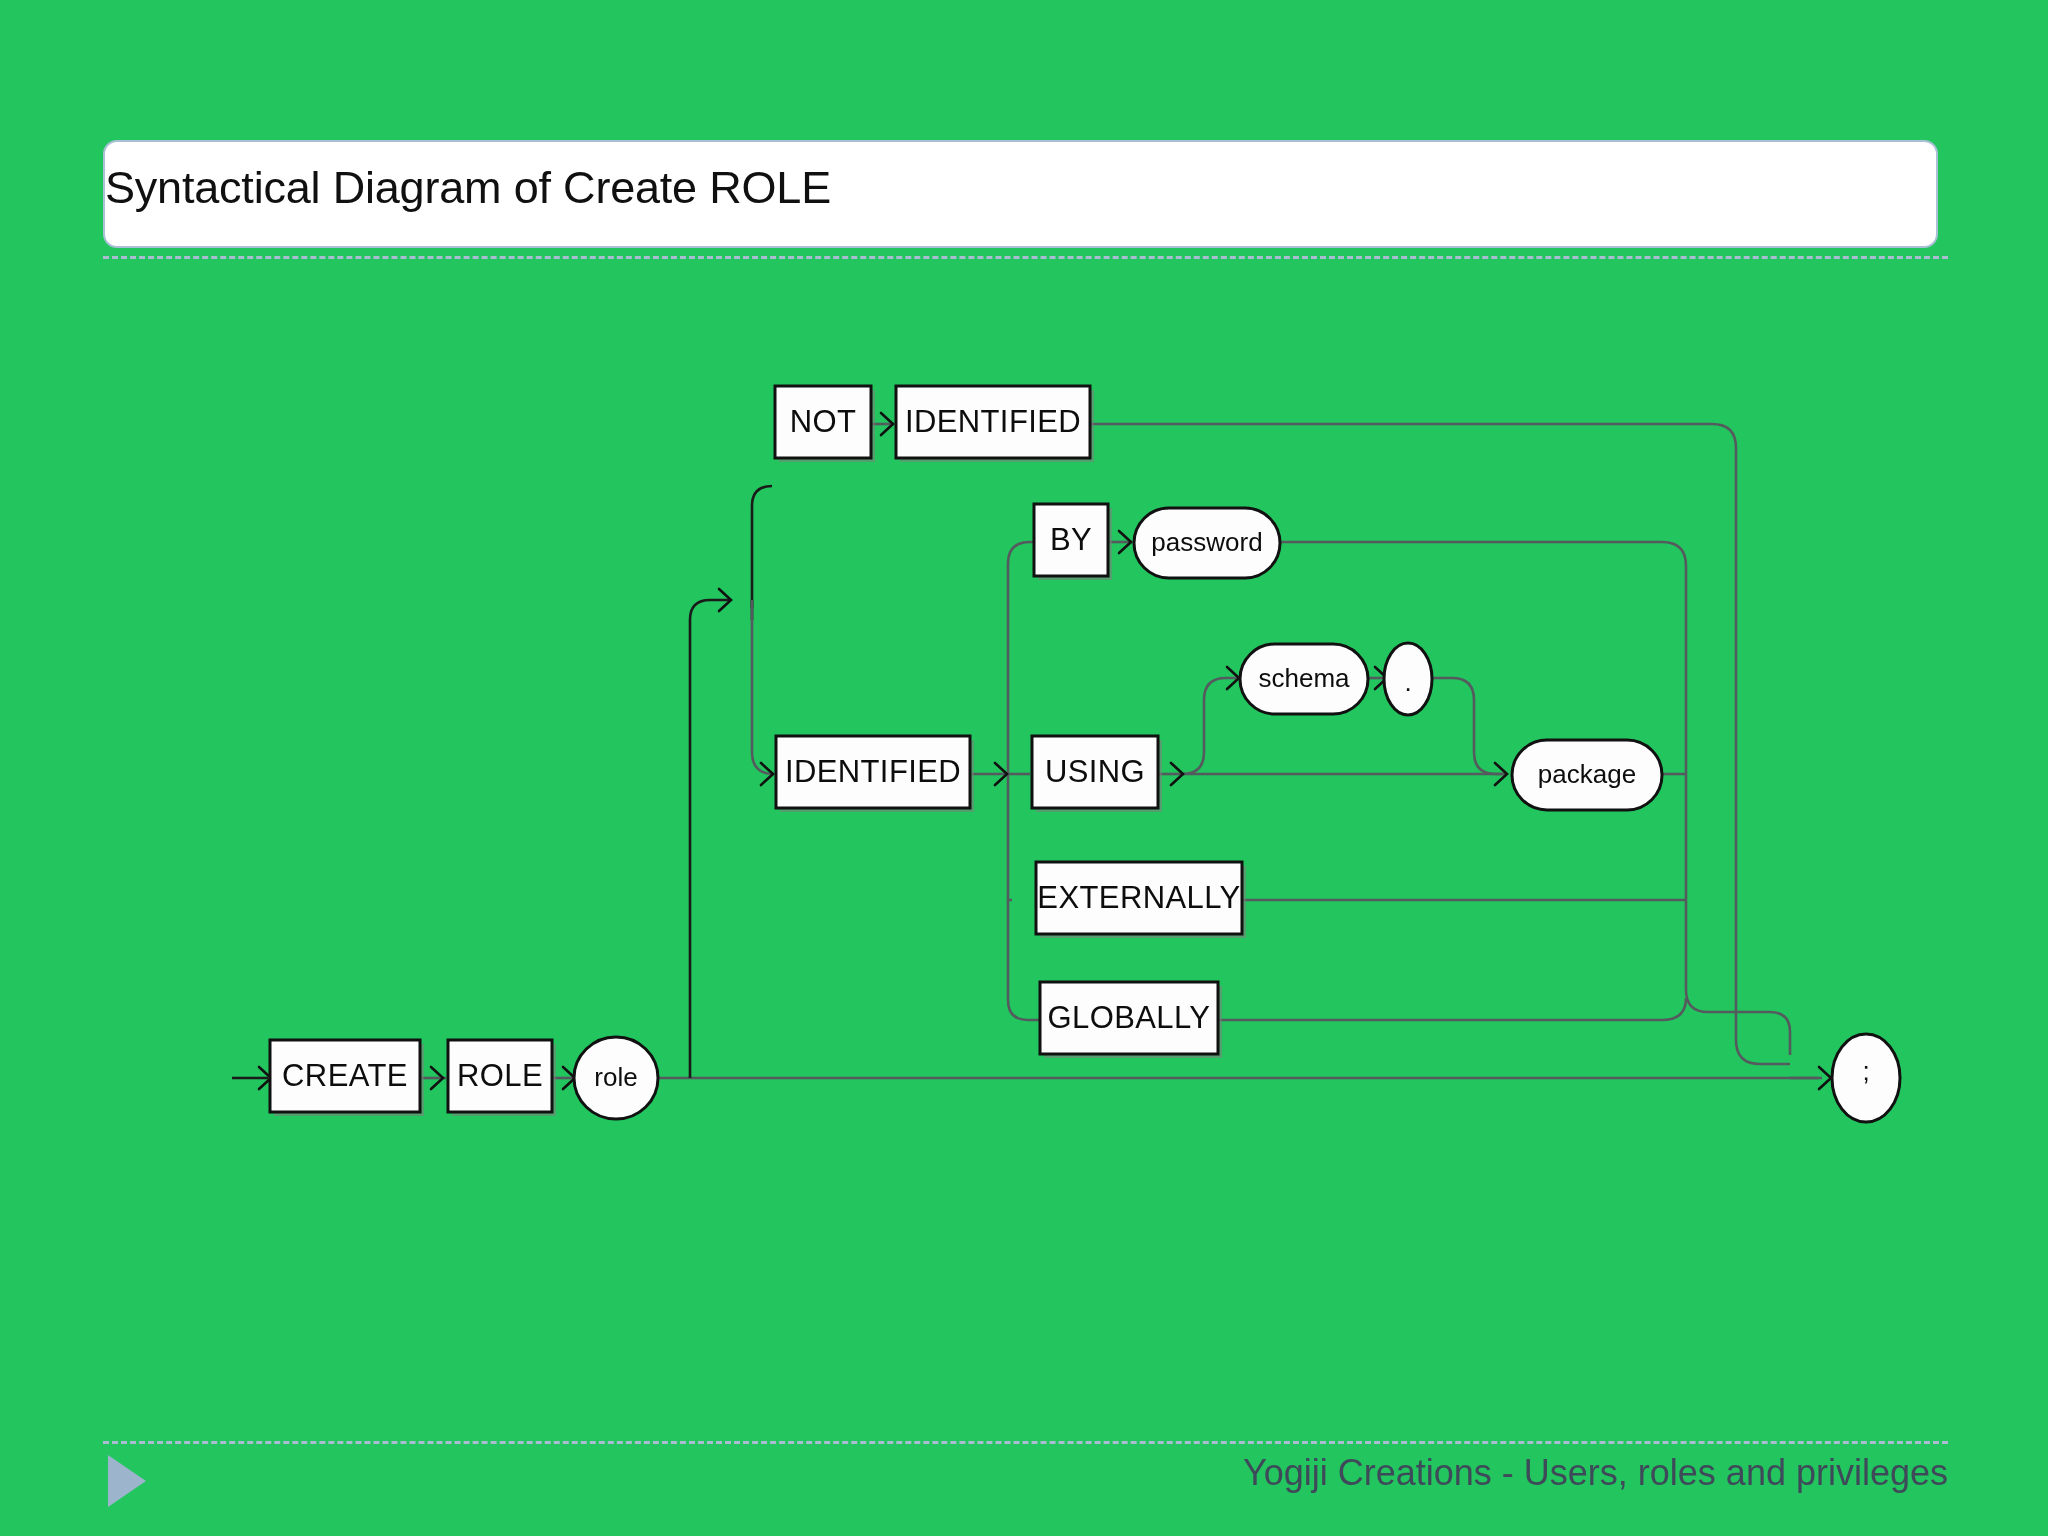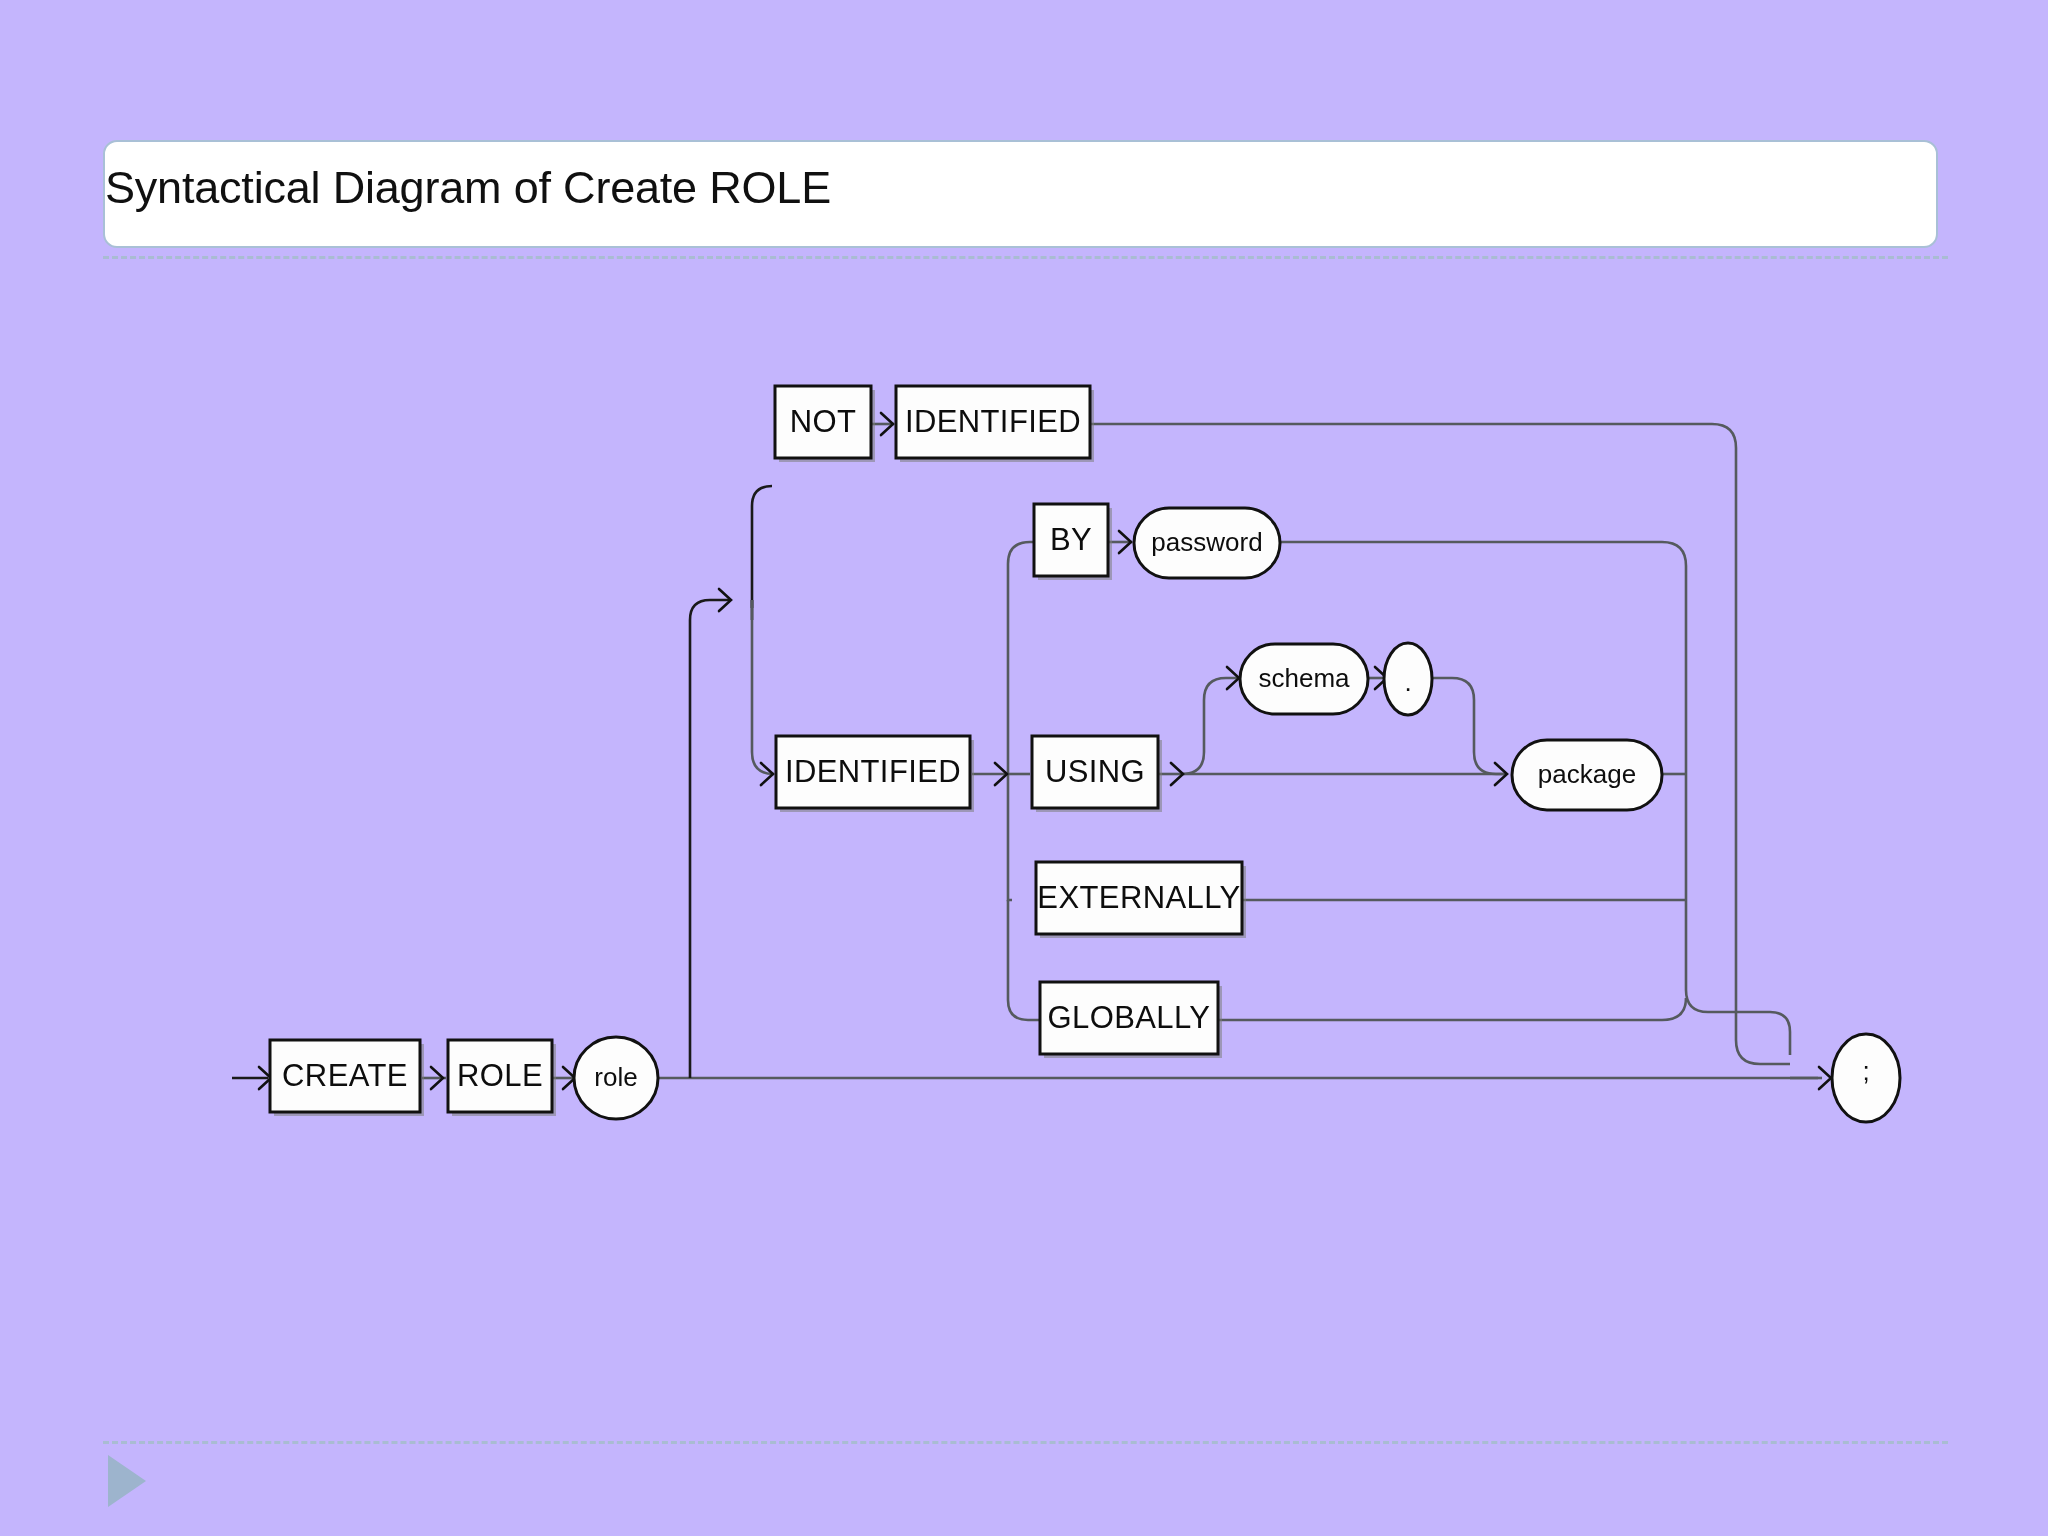--- a/index.html
+++ b/index.html
@@ -3,21 +3,21 @@
 <meta charset="utf-8">
 <style>
   html,body{margin:0;padding:0;}
   body{
     width:2048px;height:1536px;
     background:#ffffff;
     font-family:"Liberation Sans", sans-serif;
     overflow:hidden;
     position:relative;
   }
-  .slide{position:absolute;inset:0;background:#c4b5fd;}
+  .slide{position:absolute;inset:0;background:#22c55e;}
 
   
   .title-box{
     position:absolute;
     left:103px;top:140px;
     width:1835px;height:108px;
     border:2.5px solid #A9C0D6;
     border-radius:14px;
     background:#ffffff;
     box-sizing:border-box;
@@ -251,14 +251,15 @@
       <g>
         <ellipse class="rr-oval" cx="1866" cy="1078" rx="34" ry="44"></ellipse>
         <text class="rr-label rr-id" x="1866" y="1073">;</text>
       </g>
 
     </svg>
   </div>
 
   <div class="sep-bottom"></div>
   <div class="nav-triangle"></div>
+  <div class="footer-text">Yogiji Creations - Users, roles and privileges</div>
 
 </div>
 
 </body></html>

